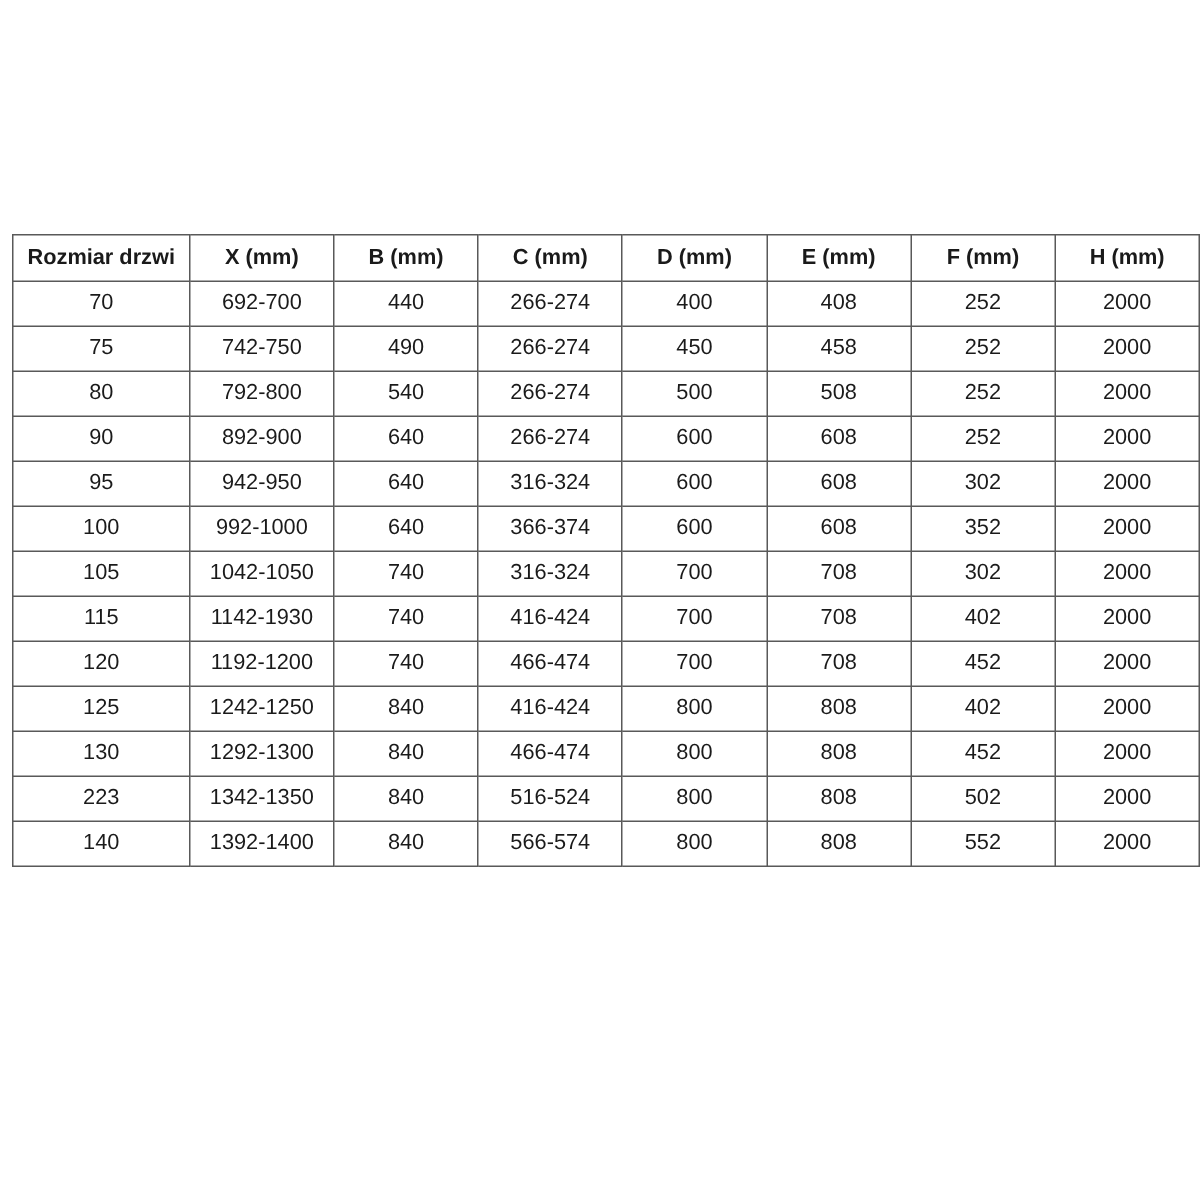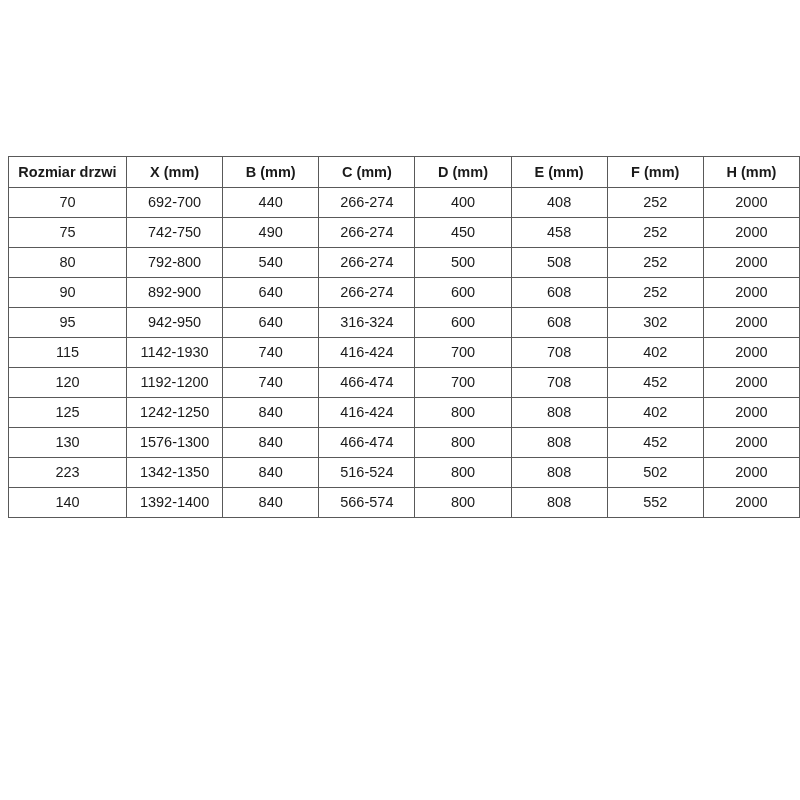--- a/index.html
+++ b/index.html
@@ -122,20 +122,40 @@
           <td>95</td>
           <td>942-950</td>
           <td>640</td>
           <td>316-324</td>
           <td>600</td>
           <td>608</td>
           <td>302</td>
           <td>2000</td>
         </tr>
         <tr>
+          <td>100</td>
+          <td>992-1000</td>
+          <td>640</td>
+          <td>366-374</td>
+          <td>600</td>
+          <td>608</td>
+          <td>352</td>
+          <td>2000</td>
+        </tr>
+        <tr>
+          <td>105</td>
+          <td>1042-1050</td>
+          <td>740</td>
+          <td>316-324</td>
+          <td>700</td>
+          <td>708</td>
+          <td>302</td>
+          <td>2000</td>
+        </tr>
+        <tr>
           <td>115</td>
           <td>1142-1930</td>
           <td>740</td>
           <td>416-424</td>
           <td>700</td>
           <td>708</td>
           <td>402</td>
           <td>2000</td>
         </tr>
         <tr>
@@ -153,21 +173,21 @@
           <td>1242-1250</td>
           <td>840</td>
           <td>416-424</td>
           <td>800</td>
           <td>808</td>
           <td>402</td>
           <td>2000</td>
         </tr>
         <tr>
           <td>130</td>
-          <td>1576-1300</td>
+          <td>1292-1300</td>
           <td>840</td>
           <td>466-474</td>
           <td>800</td>
           <td>808</td>
           <td>452</td>
           <td>2000</td>
         </tr>
         <tr>
           <td>223</td>
           <td>1342-1350</td>

